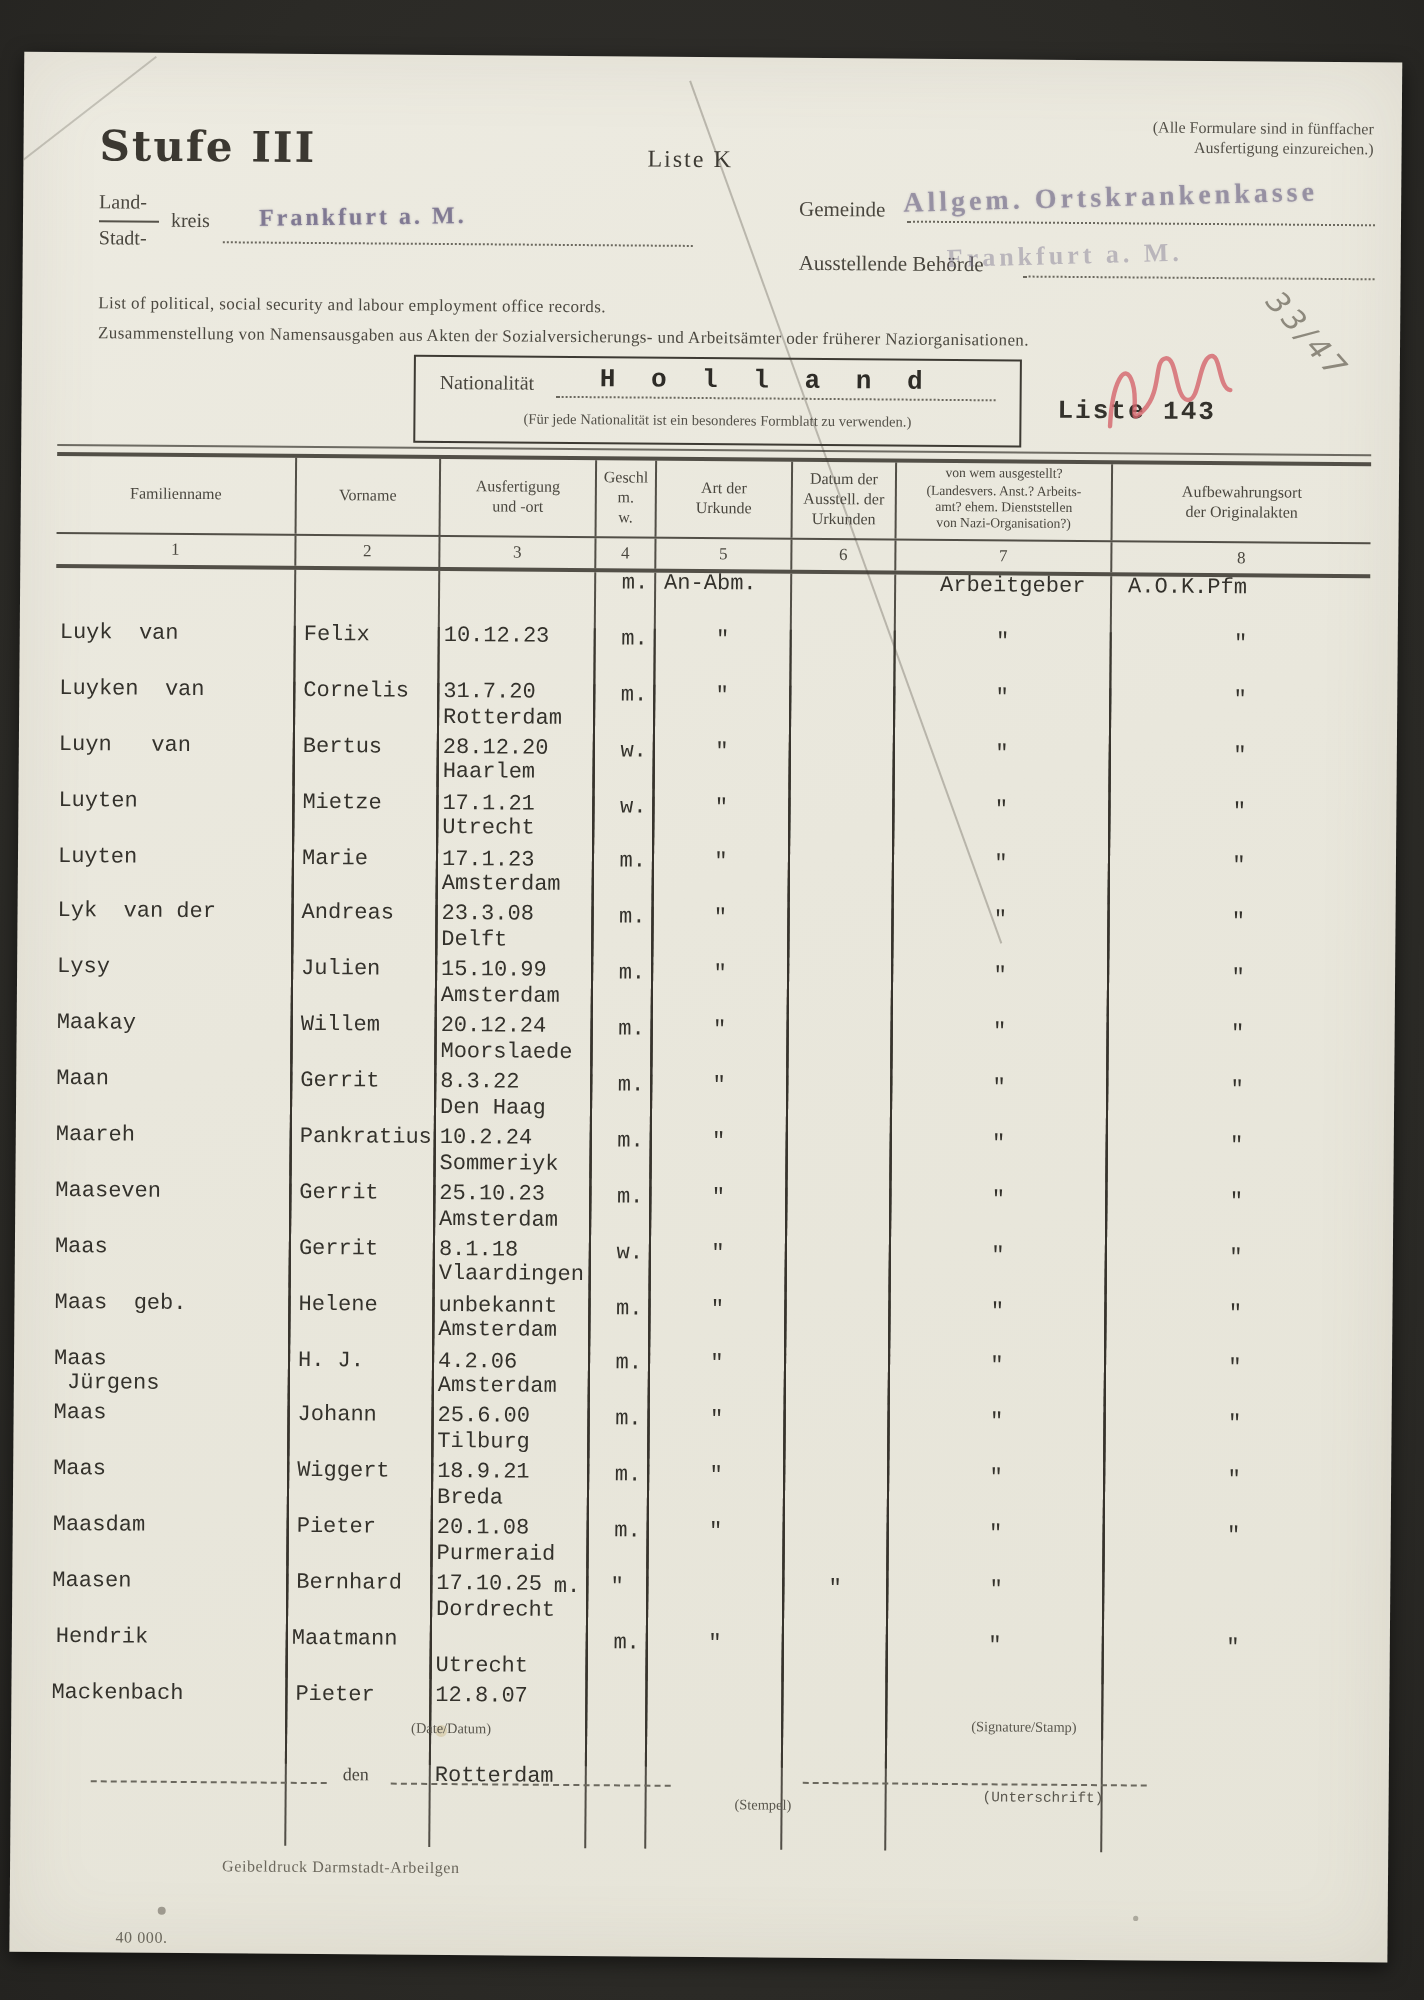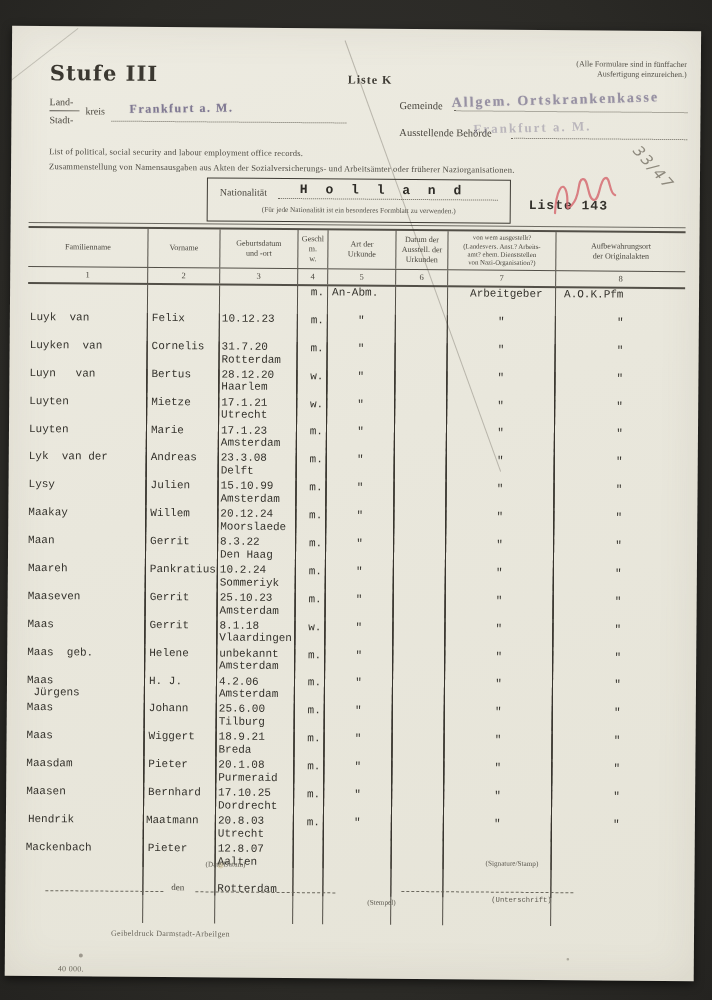--- a/index.html
+++ b/index.html
@@ -7,21 +7,21 @@
   .scan{position:relative;width:712px;height:1000px;
     background:radial-gradient(ellipse at 50% 45%, #343230 0%, #2b2a26 70%, #242320 100%);}
   .paper{position:absolute;left:12px;top:26px;width:689px;height:950px;
     background:linear-gradient(160deg,#edebe1 0%, #e9e7dc 45%, #e6e4d8 100%);
     box-shadow:0 3px 10px rgba(0,0,0,.55), inset 0 0 40px rgba(120,110,90,.12);
     transform:rotate(0.45deg);transform-origin:20px 20px;}
   .creases{position:absolute;left:0;top:0;pointer-events:none;}
 
   .abs{position:absolute;}
   .stufe{left:38px;top:34px;font-family:"DejaVu Serif",serif;font-weight:bold;font-size:21px;color:#3b3831;letter-spacing:1px;}
-  .listek{left:336px;top:44px;font-weight:bold;font-size:12px;letter-spacing:1px;color:#3e3b34;}
+  .listek{left:312px;top:44px;font-weight:normal;font-size:12px;letter-spacing:1px;color:#3e3b34;}
   .copies{right:14px;top:29px;width:180px;text-align:right;font-size:8px;line-height:1.3;color:#55524a;}
 
   .formlabel{font-size:10px;color:#4a473f;}
   .divline{height:0;border-top:1px solid #55524a;}
   .dotted{height:0;border-bottom:1px dotted #6b685e;}
   .stamp{font-family:"Liberation Serif",serif;font-weight:bold;color:rgba(116,108,138,.82);white-space:nowrap;}
   .stamp-kreis{left:118px;top:74px;font-size:12px;letter-spacing:1.5px;transform:rotate(-1.2deg);text-shadow:0 0 1px rgba(116,108,138,.5);}
   .stamp-gem1{left:440px;top:62px;font-size:14px;letter-spacing:2px;transform:rotate(-2deg);opacity:.78;text-shadow:0 0 1px rgba(116,108,138,.5);}
   .stamp-gem2{left:462px;top:90px;font-size:13px;letter-spacing:2px;transform:rotate(-2deg);opacity:.5;}
 
@@ -112,21 +112,21 @@
       <path d="M4,40 C8,18 16,8 18,20 C20,32 12,42 22,34 C32,26 30,10 36,10 C42,10 38,30 44,32 C50,34 52,14 58,12 C64,10 60,28 66,30" fill="none" stroke="rgba(212,100,108,0.8)" stroke-width="2.2" stroke-linecap="round"></path>
     </svg>
     <div class="abs pencil">33/47</div>
 
     <div class="abs tablewrap">
       <div class="rulethin"></div>
       <div class="tbl">
         <div class="thead">
           <div class="hcell c1h">Familienname</div>
           <div class="hcell">Vorname</div>
-          <div class="hcell">Geburtsdatum
+          <div class="hcell">Ausfertigung
 und -ort</div>
           <div class="hcell">Geschl
 m.
 w.</div>
           <div class="hcell">Art der
 Urkunde</div>
           <div class="hcell">Datum der
 Ausstell. der
 Urkunden</div>
           <div class="hcell h7">von wem ausgestellt?
@@ -490,24 +490,20 @@
       </div>
 
       <div class="trow">
         <div class="cell c2">
           <span class="l1">Hendrik</span>
         </div>
         <div class="cell c1">
           <span class="l1">Maatmann</span>
           <span class="l2"></span>
         </div>
-        <div class="cell c3">
-          <span class="l1">20.8.03</span>
-          <span class="l2">Aalten</span>
-        </div>
         <div class="cell c4">m.</div>
         <div class="cell c5">"</div>
         <div class="cell c6"></div>
         <div class="cell c7">"</div>
         <div class="cell c8">"</div>
       </div>
 
       <div class="trow">
         <div class="cell c1">
           <span class="l1">Mackenbach</span>

